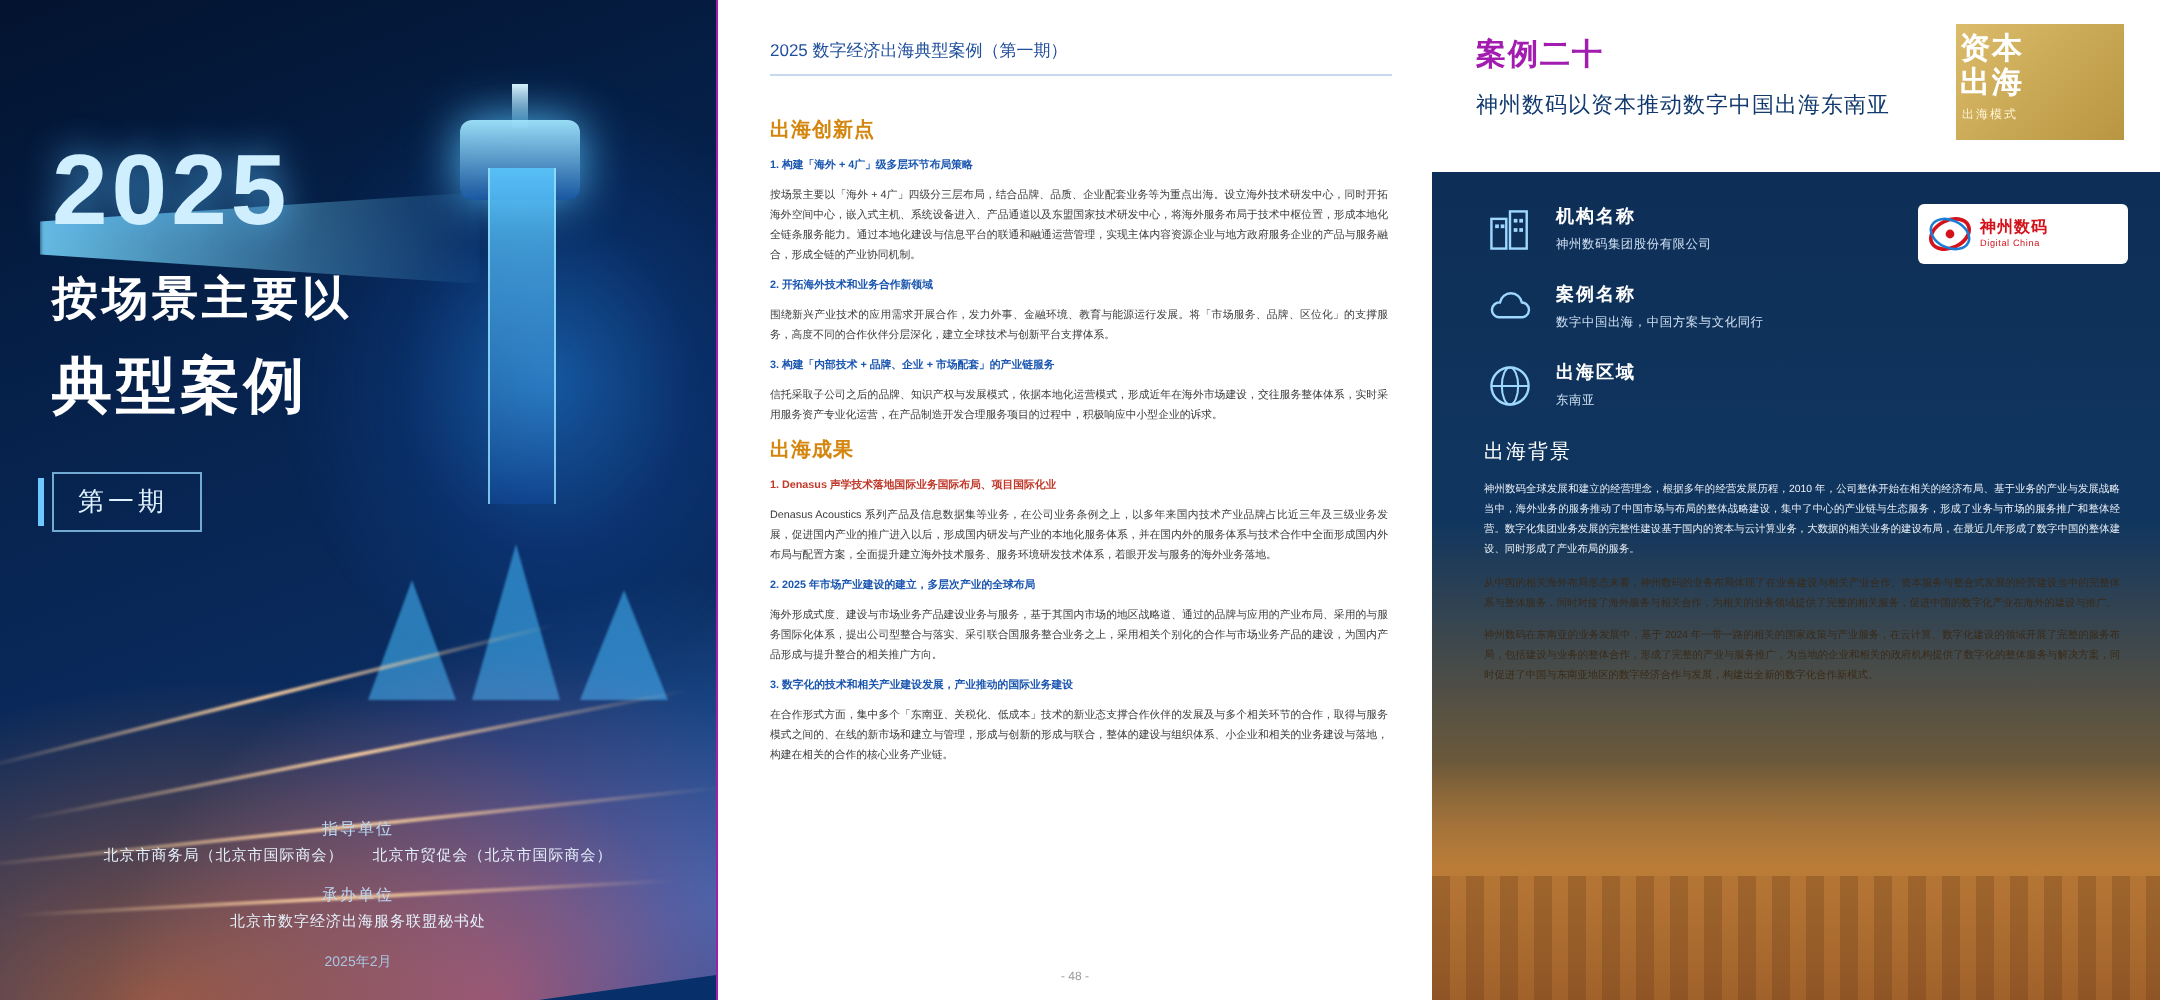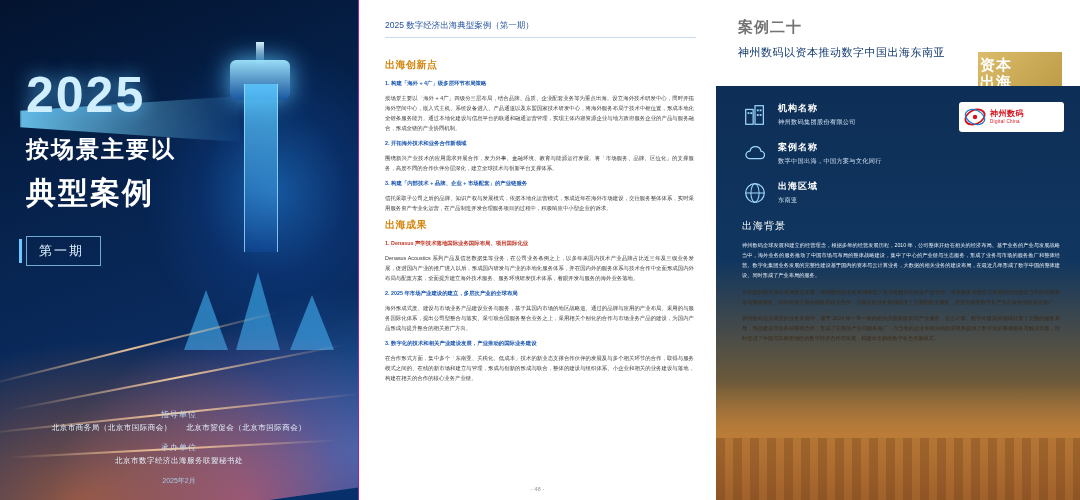--- a/index.html
+++ b/index.html
@@ -264,36 +264,35 @@
   .case-top {
     position: relative;
     height: 86px;
     background: #ffffff;
     padding: 18px 20px 0 22px;
     box-sizing: border-box;
   }
   .case-num {
     font-size: 15px;
     font-weight: bold;
-    color: #737373;
+    color: #a21caf;
     letter-spacing: 1px;
   }
   .case-title {
     margin-top: 8px;
     font-size: 11px;
     color: #123a6e;
     letter-spacing: 0.5px;
   }
   .case-stamp {
     position: absolute;
     right: 18px;
     top: 14px;
     width: 90px;
     text-align: left;
-    margin-top: 40px;
   }
   .stamp-bg {
     position: absolute;
     right: 0;
     top: -2px;
     width: 84px;
     height: 58px;
     background: linear-gradient(135deg, #d8b55a, #b08a2c);
     opacity: 0.9;
   }

